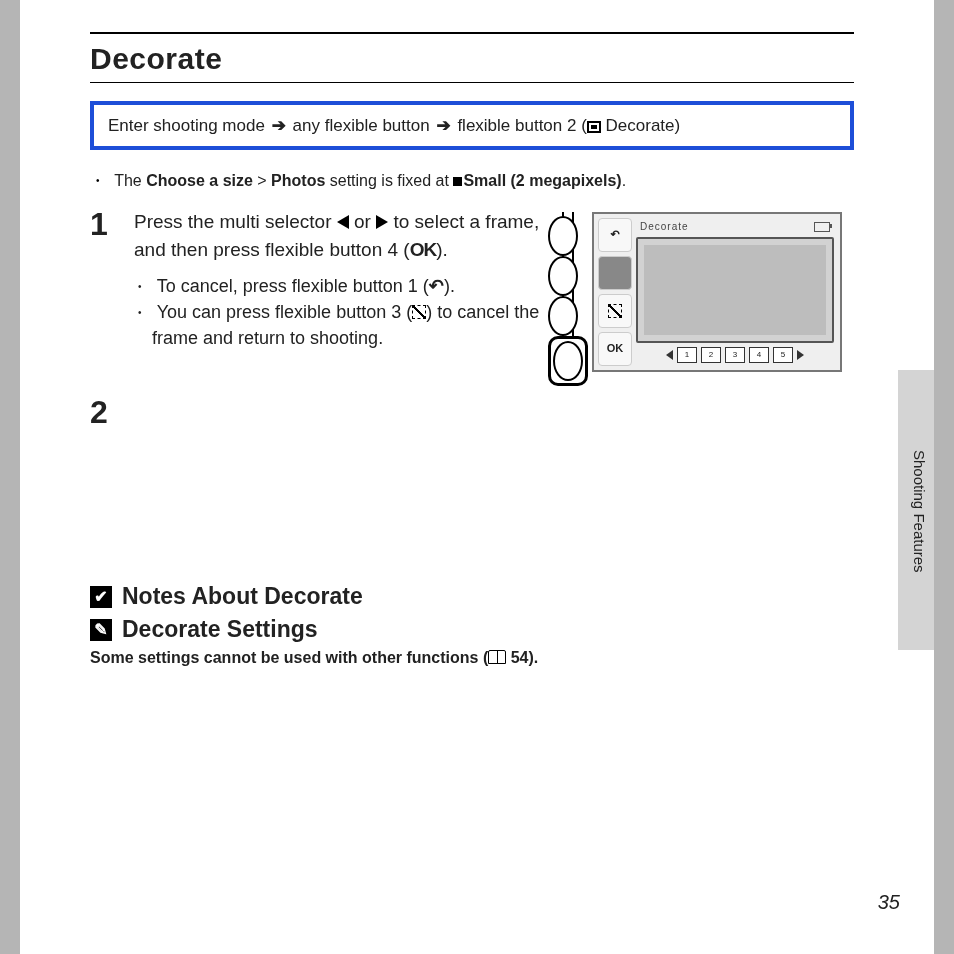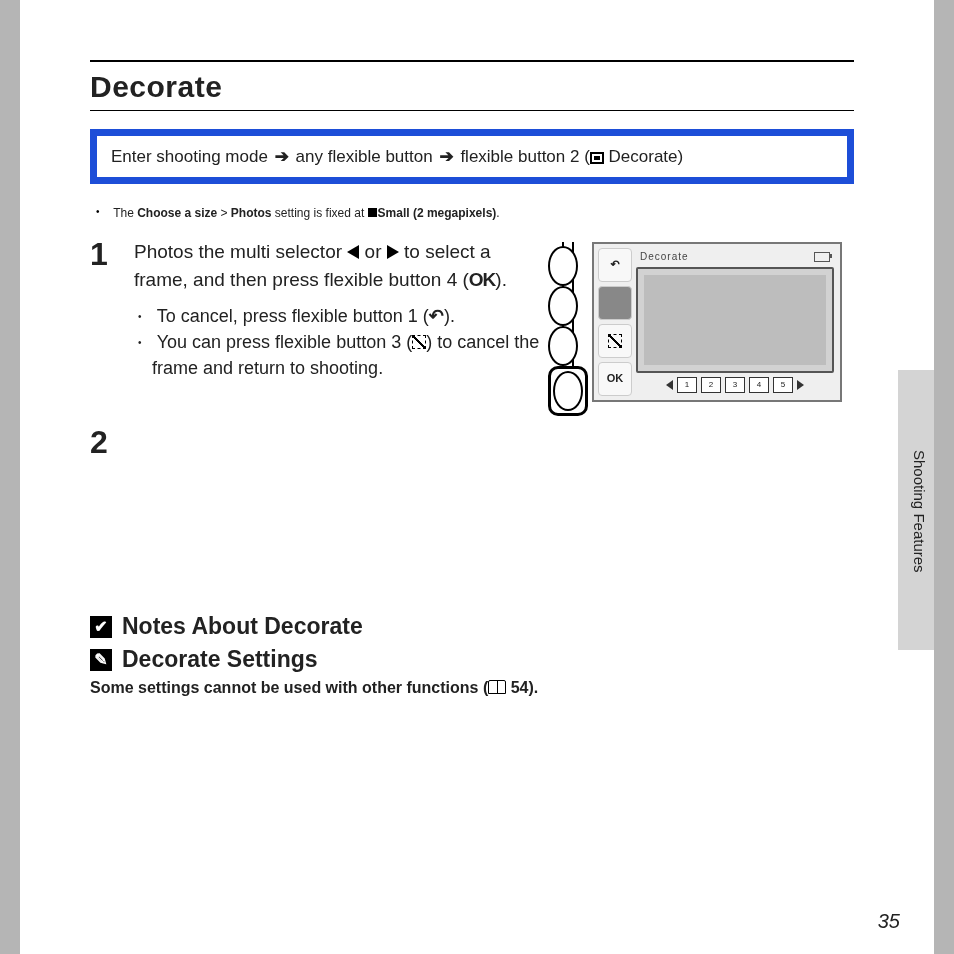--- a/index.html
+++ b/index.html
@@ -19,21 +19,21 @@
   }
   .sheet {
     position: absolute;
     left: 20px;
     top: 0;
     width: 914px;
     height: 954px;
     background: white;
   }
   .content {
-    padding: 60px 80px 30px 70px;
+    padding: 32px 80px 30px 70px;
     position: relative;
     height: 100%;
     box-sizing: border-box;
   }
   .title-rule {
     border-top: 2px solid #000;
     margin-bottom: 8px;
   }
   h1 {
     font-size: 30px;
@@ -44,21 +44,21 @@
   .bottom-rule {
     border-bottom: 1px solid #000;
     margin-bottom: 18px;
   }
   .intro {
     font-size: 17px;
     line-height: 1.45;
     margin-bottom: 18px;
   }
   .path-box {
-    border: 7px solid #1d4ed8;
+    border: 4px solid #1d4ed8;
     padding: 10px 14px;
     font-size: 17px;
     margin-bottom: 22px;
   }
   .arrow-icon {
     display: inline-block;
     font-weight: bold;
     margin: 0 2px;
   }
   .decorate-icon {
@@ -72,21 +72,21 @@
   .decorate-icon::after{
     content:"";
     position:absolute;
     left:2px; top:2px; right:2px; bottom:2px;
     background:#000;
   }
   ul.small-bullets {
     list-style: none;
     padding-left: 20px;
     margin: 0 0 18px 0;
-    font-size: 12px;
+    font-size: 16px;
   }
   ul.small-bullets > li::before {
     content:"•";
     color:#000;
     font-size:10px;
     display:inline-block;
     width:14px;
     margin-left:-14px;
     vertical-align:2px;
   }
@@ -323,21 +323,21 @@
   }
   .manual-link-icon::after{
     content:"";
     position:absolute;
     left:50%; top:0; bottom:0;
     width:1px; background:#000;
   }
   .page-num{
     position:absolute;
     right:34px;
-    bottom:21px;
+    bottom:40px;
     font-style:italic;
     font-size:20px;
   }
   .side-tab{
     position:absolute;
     right:0;
     top:370px;
     width:36px;
     height:280px;
     background:#d4d4d4;
@@ -416,21 +416,21 @@
                   <div class="thumb">2</div>
                   <div class="thumb">3</div>
                   <div class="thumb">4</div>
                   <div class="thumb">5</div>
                   <div class="thumb-arrow r"></div>
                 </div>
               </div>
             </div>
           </div>
 
-          <span>Photos the multi selector </span><span class="tri left"></span><span> or </span><span class="tri right"></span><span> to select a frame, and then press flexible button 4 (</span><span class="ok-mark">OK</span><span>).</span>
+          <span>Press the multi selector </span><span class="tri left"></span><span> or </span><span class="tri right"></span><span> to select a frame, and then press flexible button 4 (</span><span class="ok-mark">OK</span><span>).</span>
 
           <ul class="step-sub">
             <li>
               <span>To cancel, press flexible button 1 (</span><span class="back-arrow-icon">↶</span><span>).</span>
             </li>
             <li>
               <span>You can press flexible button 3 (</span><span class="cancel-frame-icon"></span><span>) to cancel the frame and return to shooting.</span>
             </li>
           </ul>
         </div>

